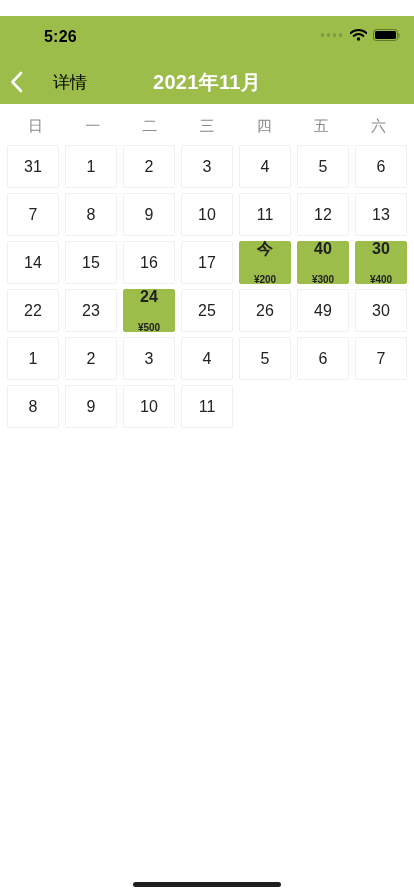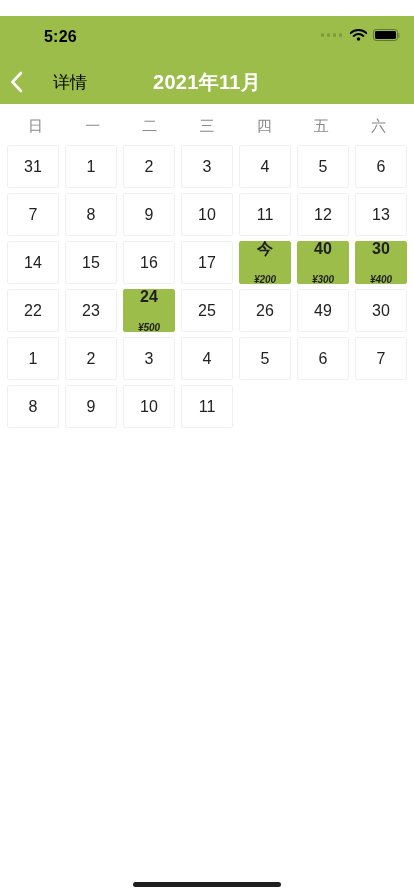--- a/index.html
+++ b/index.html
@@ -187,21 +187,20 @@
     color: #222222;
     line-height: 18px;
   }
 
   .day .price {
     font-size: 10px;
     font-weight: bold;
     color: #222222;
     line-height: 12px;
     margin-top: 17px;
-    font-style: italic;
   }
 
   .day.has-price .num { line-height: 17px; }
 
   .day.selected {
     background: #9cbd4a;
     border-color: #9cbd4a;
   }
   .day.selected .num,
   .day.selected .price {

